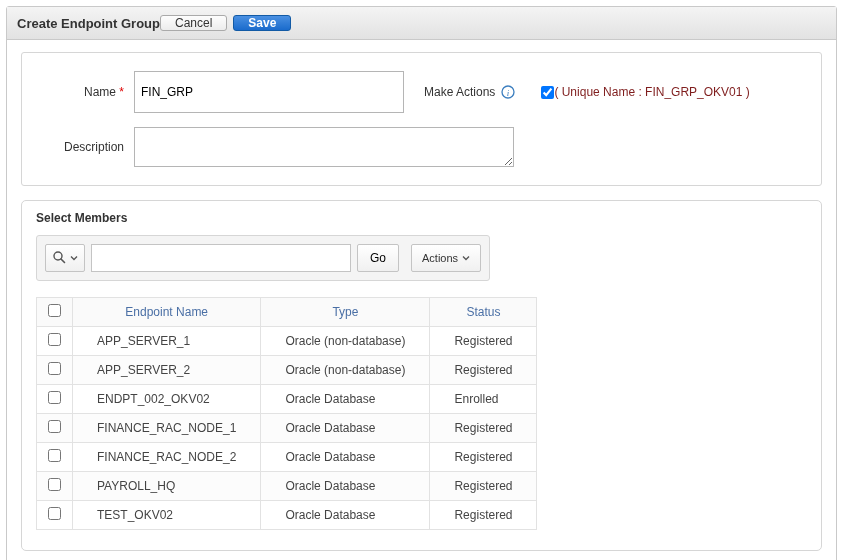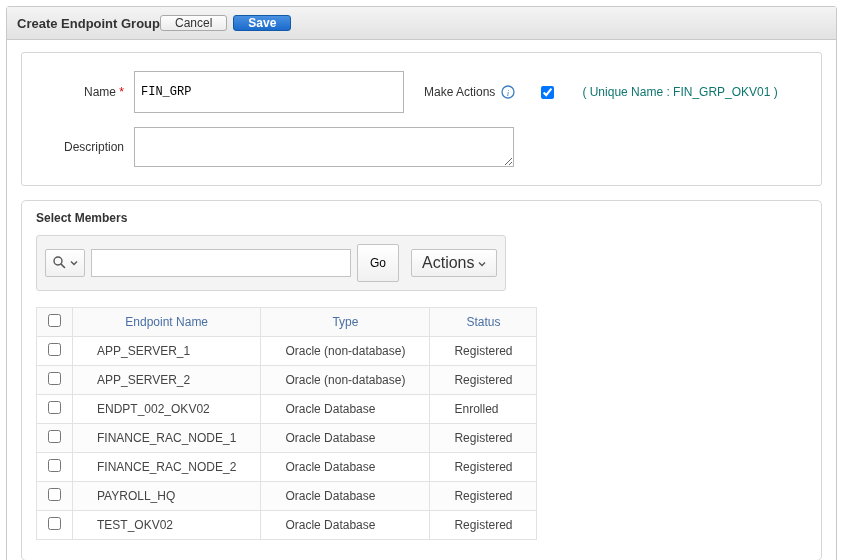--- a/index.html
+++ b/index.html
@@ -76,21 +76,20 @@
     }
     .required {
       color: #d00;
     }
     .text-input {
       border: 1px solid #b5b5b5;
       padding: 20px 6px;
       font-size: 12px;
       width: 270px;
       height: 24px;
-      font-family: Liberation Mono, monospace;
     }
     .textarea-input {
       border: 1px solid #b5b5b5;
       padding: 4px 6px;
       font-size: 12px;
       width: 380px;
       height: 40px;
       resize: both;
       font-family: inherit;
     }
@@ -104,23 +103,22 @@
       font-size: 12px;
     }
     .info-icon {
       display: inline-flex;
       align-items: center;
       justify-content: center;
       color: #3b7ebf;
       margin-right: 26px;
     }
     .unique-name-text {
-      margin-left: 28px;
-      font-size: 12px;
-      color: #0f766e;
+      font-size: 12px;
+      color: #7f1d1d;
       text-align: center;
     }
     .members-section {
       border: 1px solid #d6d6d6;
       border-radius: 5px;
       padding: 10px 14px 20px;
     }
     .members-title {
       font-weight: bold;
       font-size: 12px;
@@ -150,31 +148,31 @@
       border: 1px solid #c4c4c4;
       padding: 4px 8px;
       height: 28px;
       width: 260px;
       font-size: 12px;
     }
     .go-btn {
       border: 1px solid #c4c4c4;
       background: linear-gradient(to bottom, #fff, #f0f0f0);
       padding: 4px 12px;
-      height: 38px;
+      height: 28px;
       font-size: 12px;
       cursor: pointer;
       border-radius: 2px;
     }
     .actions-btn {
       border: 1px solid #c4c4c4;
       background: linear-gradient(to bottom, #fff, #f0f0f0);
       padding: 4px 10px;
       height: 28px;
-      font-size: 16px;
+      font-size: 11px;
       cursor: pointer;
       display: flex;
       align-items: center;
       border-radius: 2px;
       margin-left: 6px;
     }
     .chevron-down {
       margin-left: 4px;
       display: inline-block;
     }

